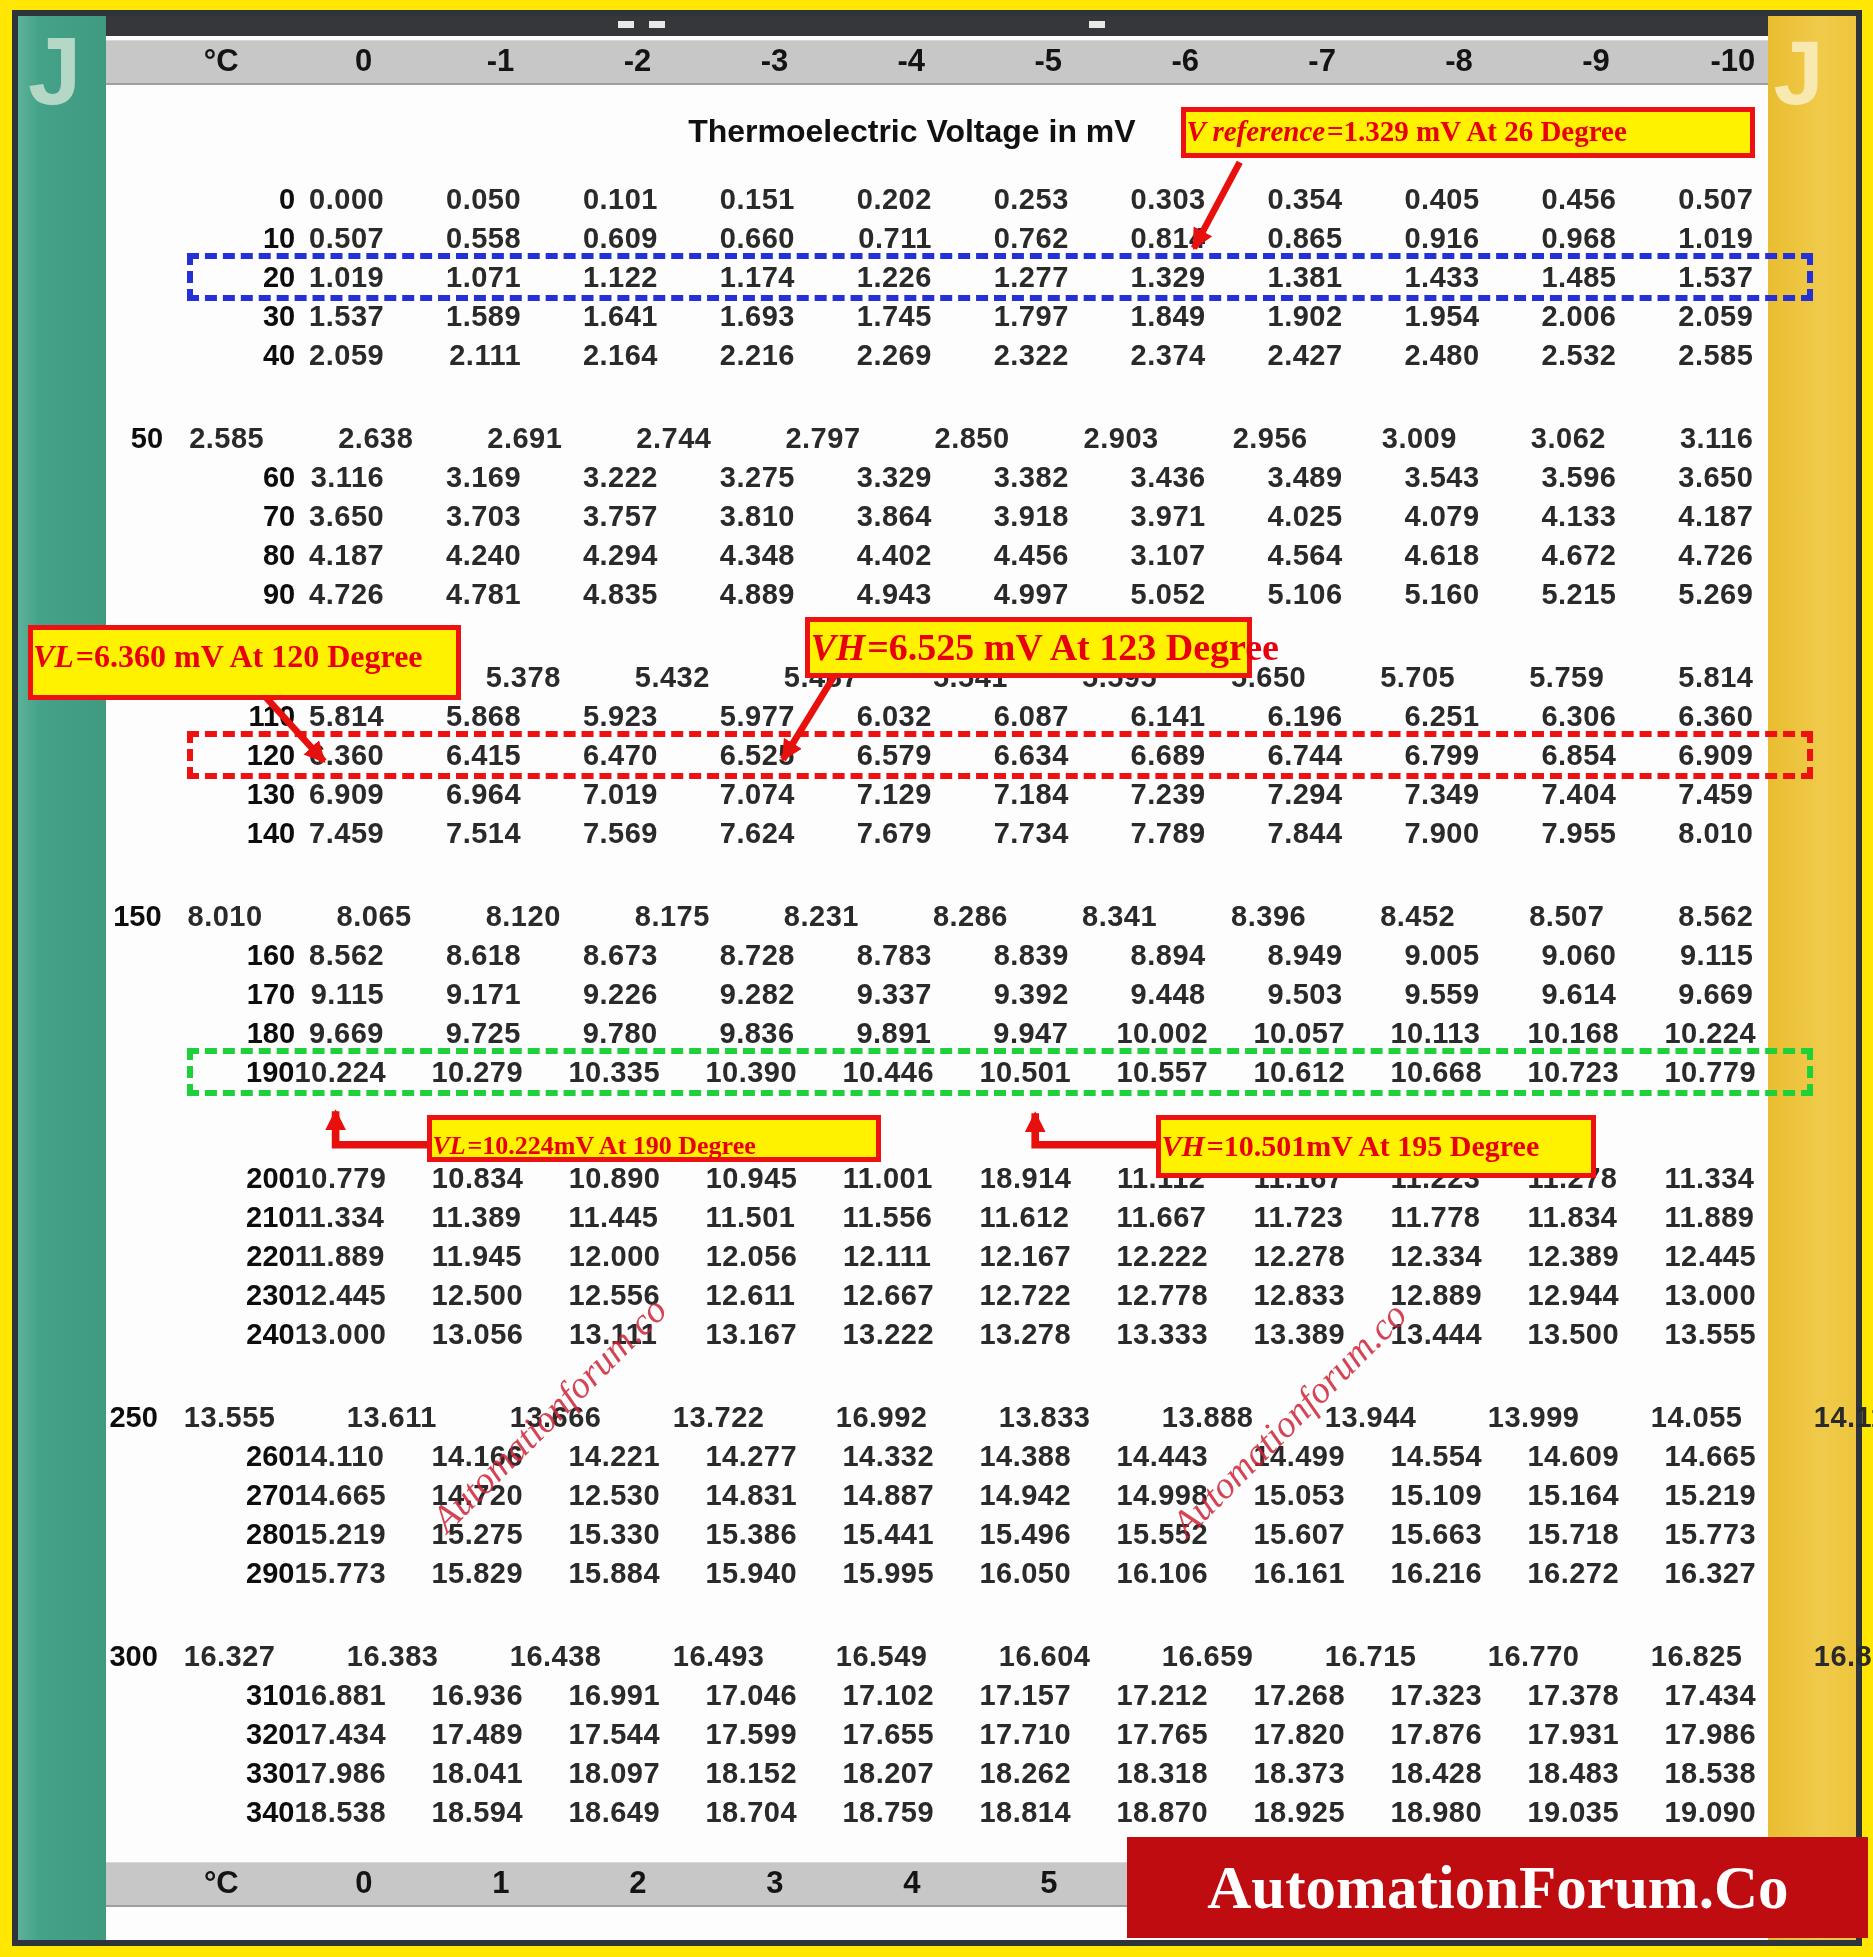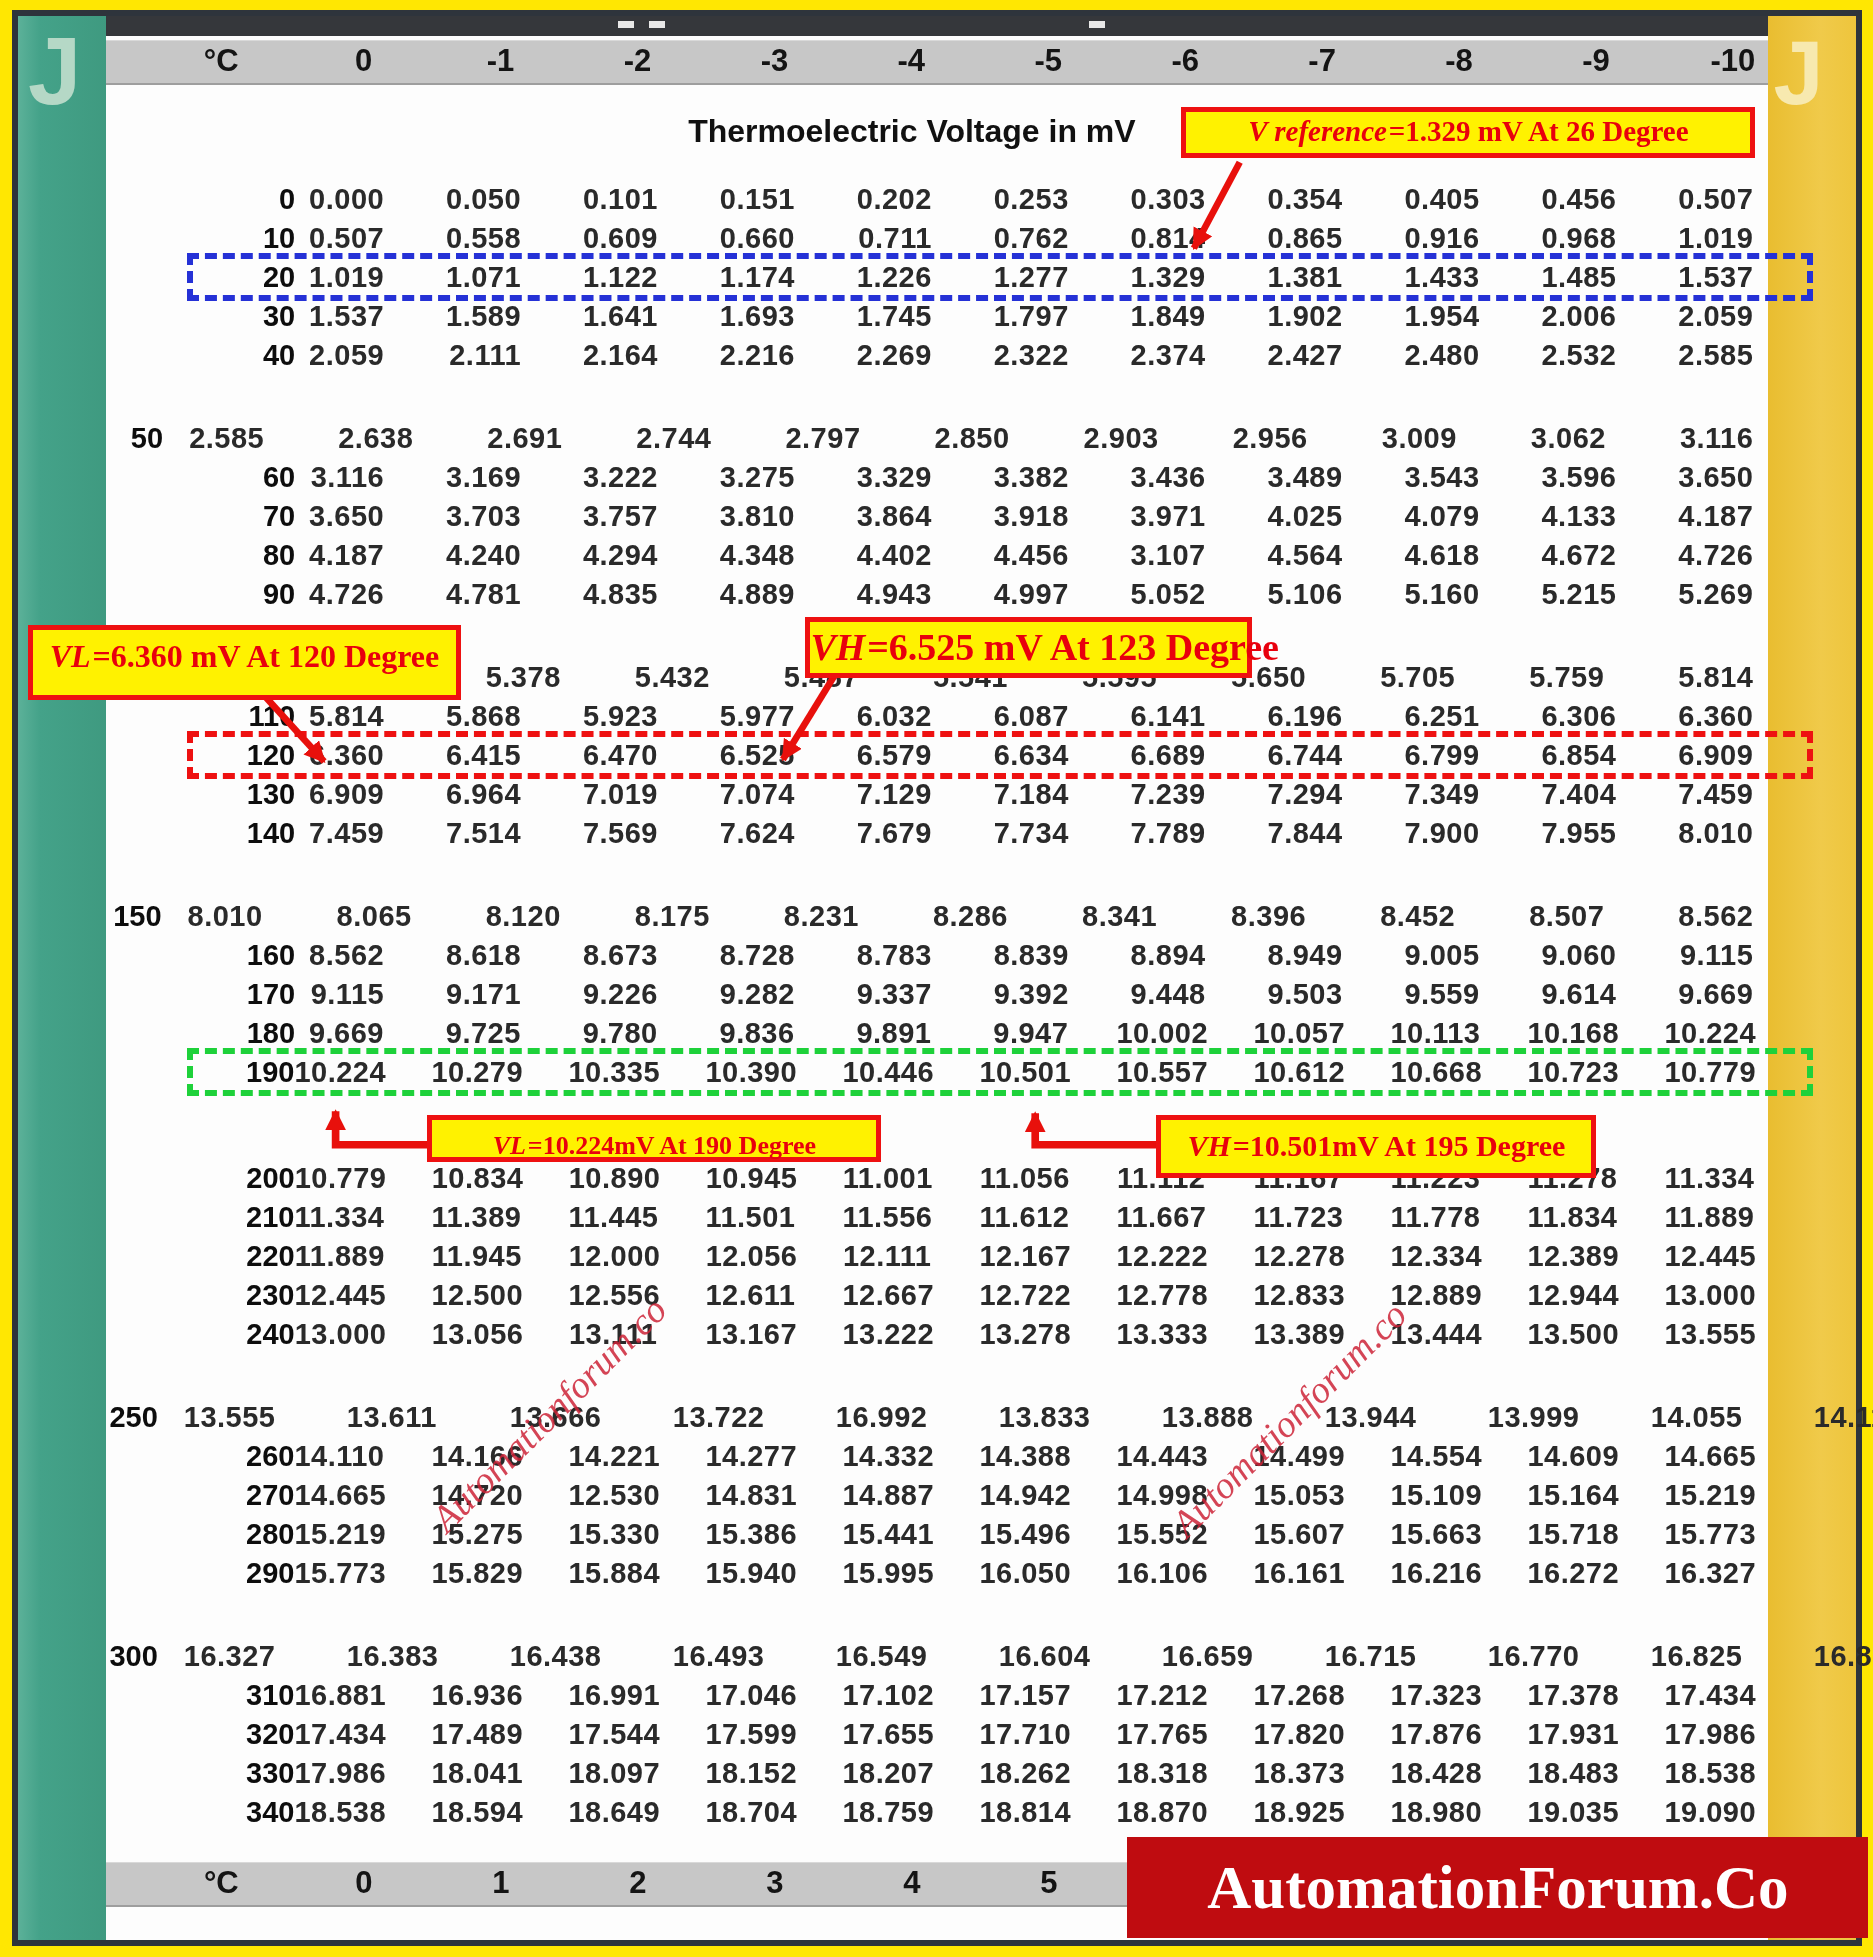--- a/index.html
+++ b/index.html
@@ -47,21 +47,21 @@
   .hl.green{border:6.7px dashed #1ed13a;}
   
   .wm{position:absolute;z-index:5;font-family:"Liberation Serif",serif;font-style:italic;
       font-size:38px;color:rgba(205,35,55,0.85);transform:translate(-50%,-50%) rotate(-45deg);
       white-space:nowrap;}
   .wm1{left:531px;top:1398px;}
   .wm2{left:1271px;top:1403px;}
   
   .callout{position:absolute;background:#fff200;border:5.7px solid #ee1111;z-index:7;
            font-family:"Liberation Serif",serif;font-weight:bold;color:#e8000d;
-           text-align:center;white-space:nowrap;box-sizing:border-box;}
+           text-align:left;white-space:nowrap;box-sizing:border-box;}
   .callout i{font-style:italic;margin-right:1.9px;}
   .co-vref{left:1163px;top:91px;width:574px;height:51px;font-size:29px;line-height:39px;}
   .co-vl120{left:9.6px;top:609px;width:433px;height:75px;font-size:32px;line-height:52px;}
   .co-vh123{left:787px;top:601px;width:447px;height:61px;font-size:38px;line-height:50px;}
   .co-vl190{left:409px;top:1099px;width:454px;height:47px;font-size:26px;line-height:52px;}
   .co-vh195{left:1138px;top:1099px;width:440px;height:63px;font-size:30px;line-height:52px;}
   
   .arrows{position:absolute;left:0;top:0;width:1849px;height:1922px;z-index:6;pointer-events:none;}
   
   .banner{position:absolute;left:1109px;top:1821px;width:741px;height:101px;background:#bf0c10;
@@ -389,21 +389,21 @@
           <span class="cell val">10.779</span>
           <div class="hl green"></div>
         </div>
         <div class="row grp2">
           <span class="cell lab">200</span>
           <span class="cell val">10.779</span>
           <span class="cell val">10.834</span>
           <span class="cell val">10.890</span>
           <span class="cell val">10.945</span>
           <span class="cell val">11.001</span>
-          <span class="cell val">11.056</span>
+          <span class="cell val">18.914</span>
           <span class="cell val">11.112</span>
           <span class="cell val">11.167</span>
           <span class="cell val">11.223</span>
           <span class="cell val">11.278</span>
           <span class="cell val">11.334</span>
         </div>
         <div class="row">
           <span class="cell lab">210</span>
           <span class="cell val">11.334</span>
           <span class="cell val">11.389</span>

